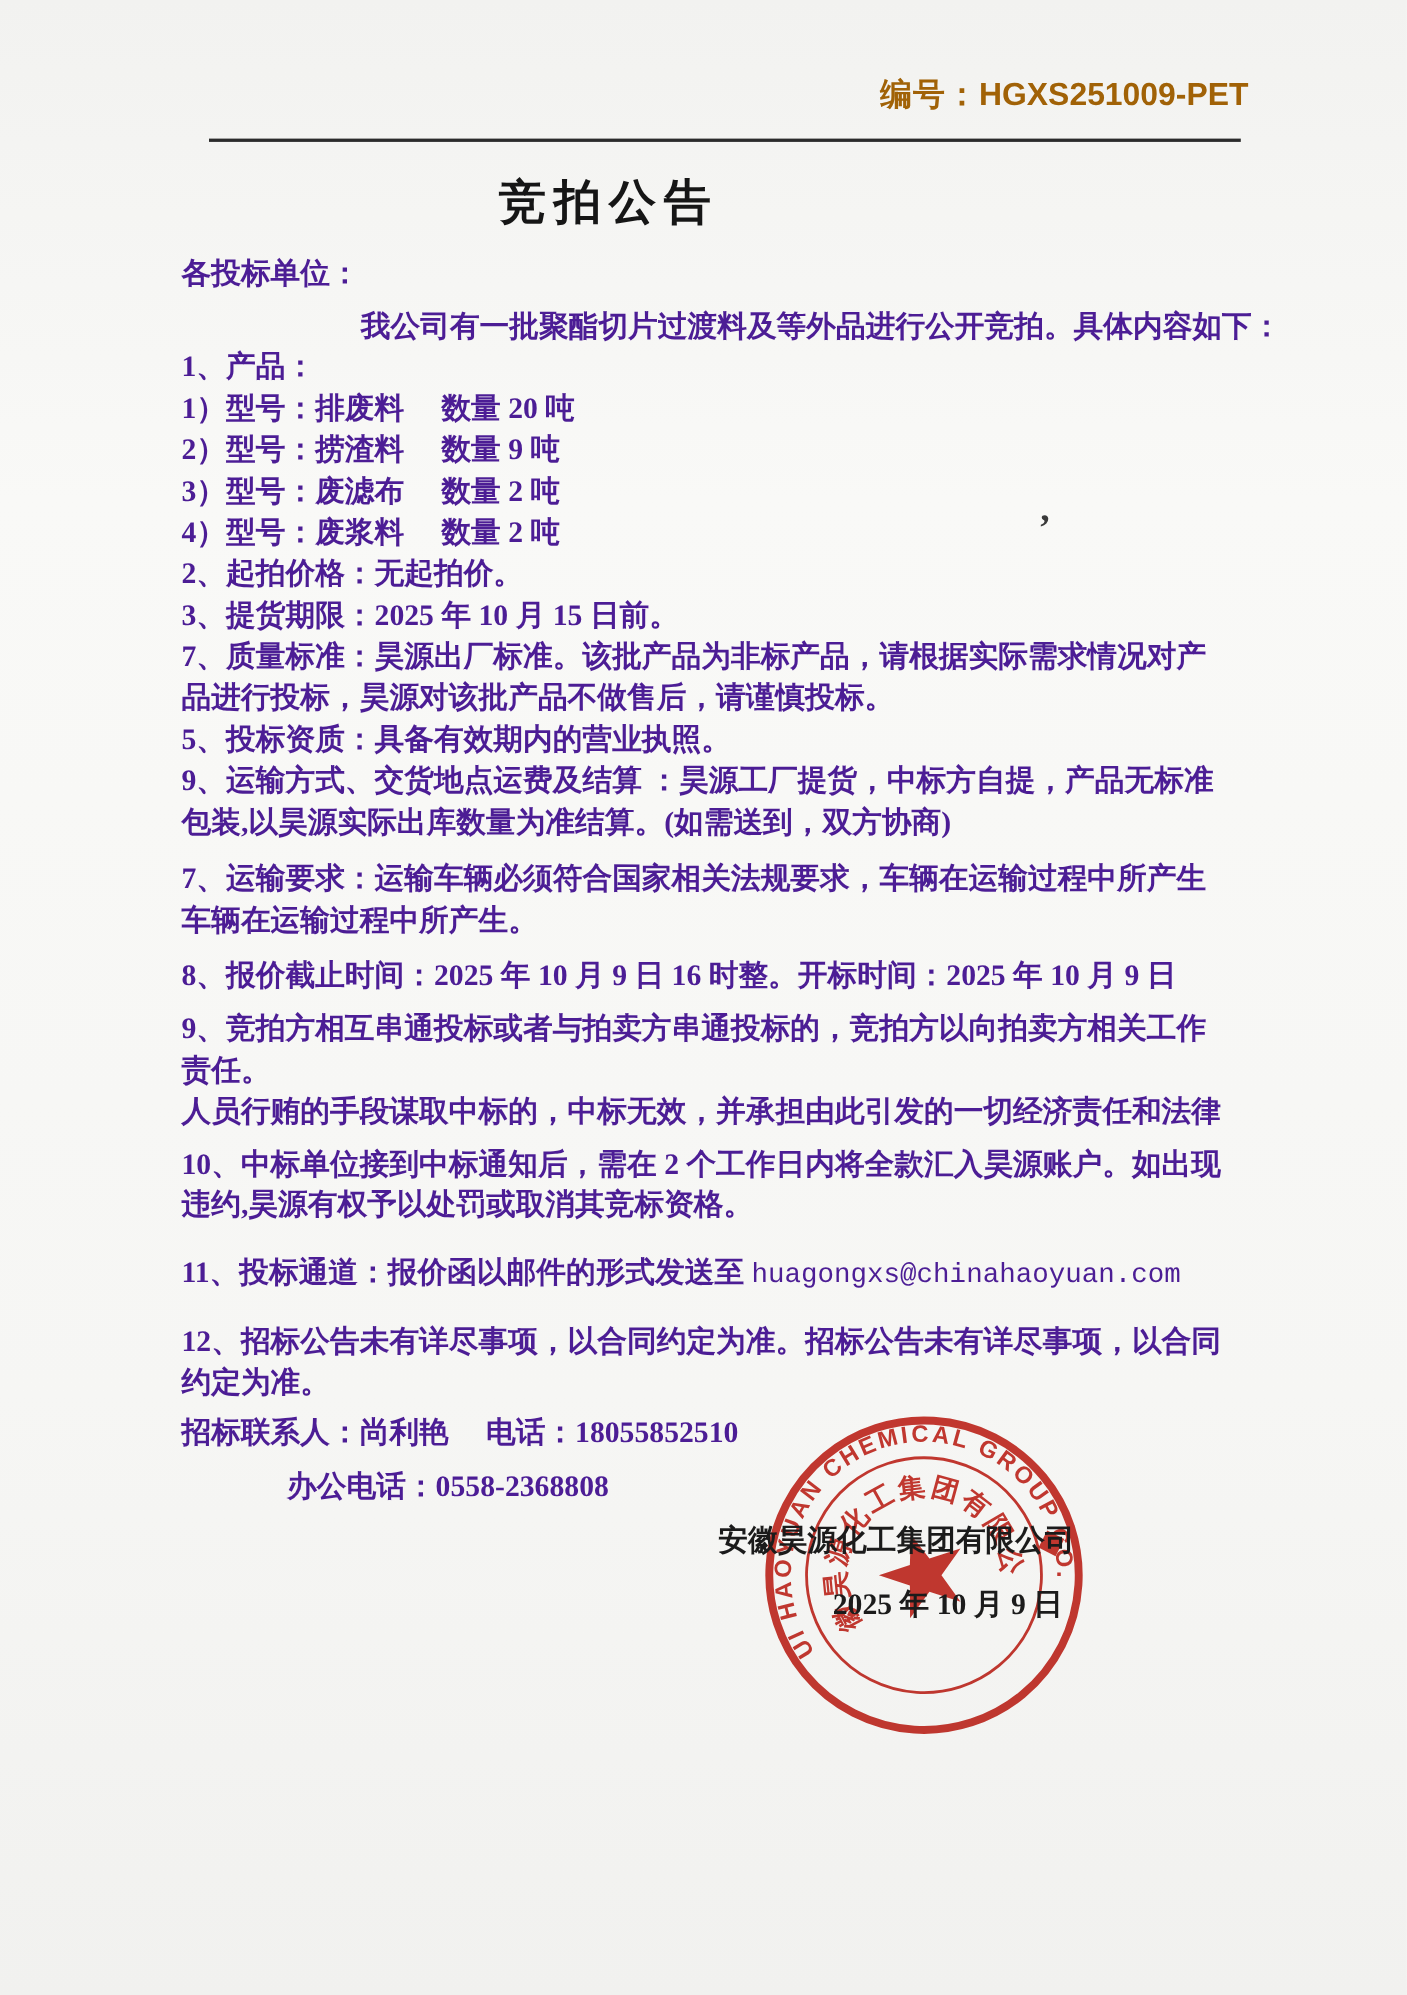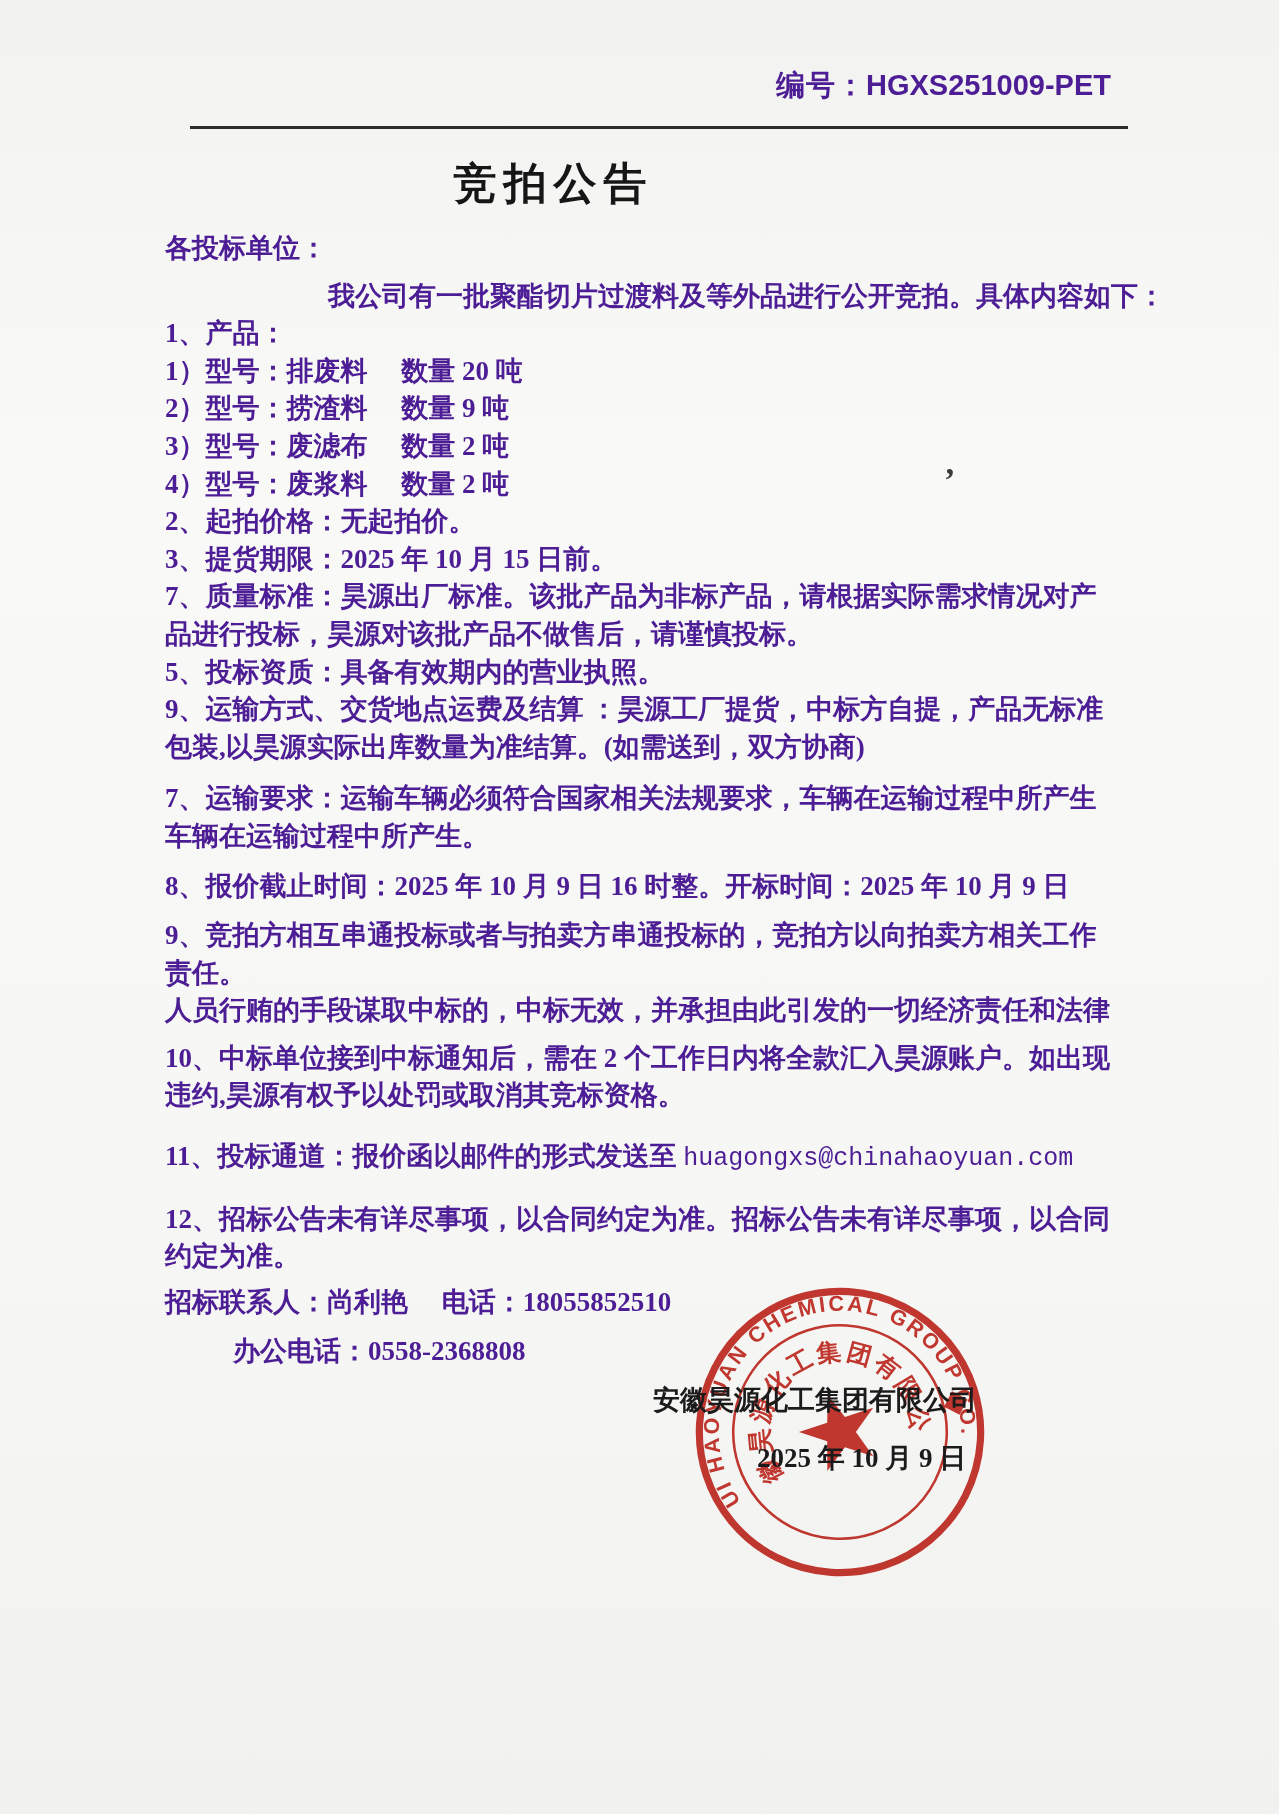--- a/index.html
+++ b/index.html
@@ -3,39 +3,39 @@
 <meta charset="utf-8">
 <style>
   html,body{margin:0;padding:0;}
   body{
     width:1279px;height:1814px;position:relative;overflow:hidden;
     background:linear-gradient(180deg,#f2f2f0 0%,#f9f9f7 25%,#f6f6f4 70%,#f1f1ef 100%);
     font-family:"Liberation Serif","DejaVu Serif",serif;
     color:#1b1b1b;
   }
   .doc-no{
-    position:absolute;top:66px;right:168px;font-size:29px;font-weight:600;
-    letter-spacing:1px;color:#4c1d95;
+    position:absolute;top:66px;right:144px;font-size:29px;font-weight:600;
+    letter-spacing:1px;color:#a16207;
   }
   .doc-no .val{font-family:"Liberation Sans","DejaVu Sans",sans-serif;font-weight:700;letter-spacing:0;}
   .rule{position:absolute;left:190px;top:126px;width:938px;height:3px;background:#2b2b2b;}
   .title{
     position:absolute;top:155px;left:0;width:1279px;text-align:center;
     font-size:43px;font-weight:700;letter-spacing:7px;color:#161616;
     transform:translateX(-86px);
   }
   .body-text{
     position:absolute;left:165px;top:230px;width:1000px;
     font-size:27px;line-height:37.6px;font-weight:600;color:#4c1d95;
   }
   .line{white-space:nowrap;}
   .ind{text-indent:52px;text-align:right;}
   .mt8{margin-top:8px}.mt10{margin-top:10px}.mt12{margin-top:12px}
   .mt14{margin-top:14px}.mt23{margin-top:23px}
-  .office{margin-left:68px}
+  .office{margin-left:96px}
   .mono{font-family:"Liberation Mono","DejaVu Sans Mono",monospace;font-size:25px;font-weight:400;letter-spacing:0;}
   .stray{position:absolute;left:944px;top:462px;font-size:34px;color:#3a3a3a;font-weight:700;}
   .footer-company{position:absolute;left:653px;top:1382px;font-size:27px;font-weight:600;z-index:3;white-space:nowrap;}
   .footer-date{position:absolute;left:757px;top:1440px;font-size:27px;font-weight:700;z-index:3;white-space:nowrap;}
   .seal{
     position:absolute;left:686px;top:1278px;width:308px;height:308px;z-index:2;
     transform:rotate(-18deg);mix-blend-mode:multiply;opacity:.93;
   }
   .seal text{font-weight:700;}
   .ring-en{font-family:"Liberation Sans","DejaVu Sans",sans-serif;font-size:21px;letter-spacing:2.5px;}

